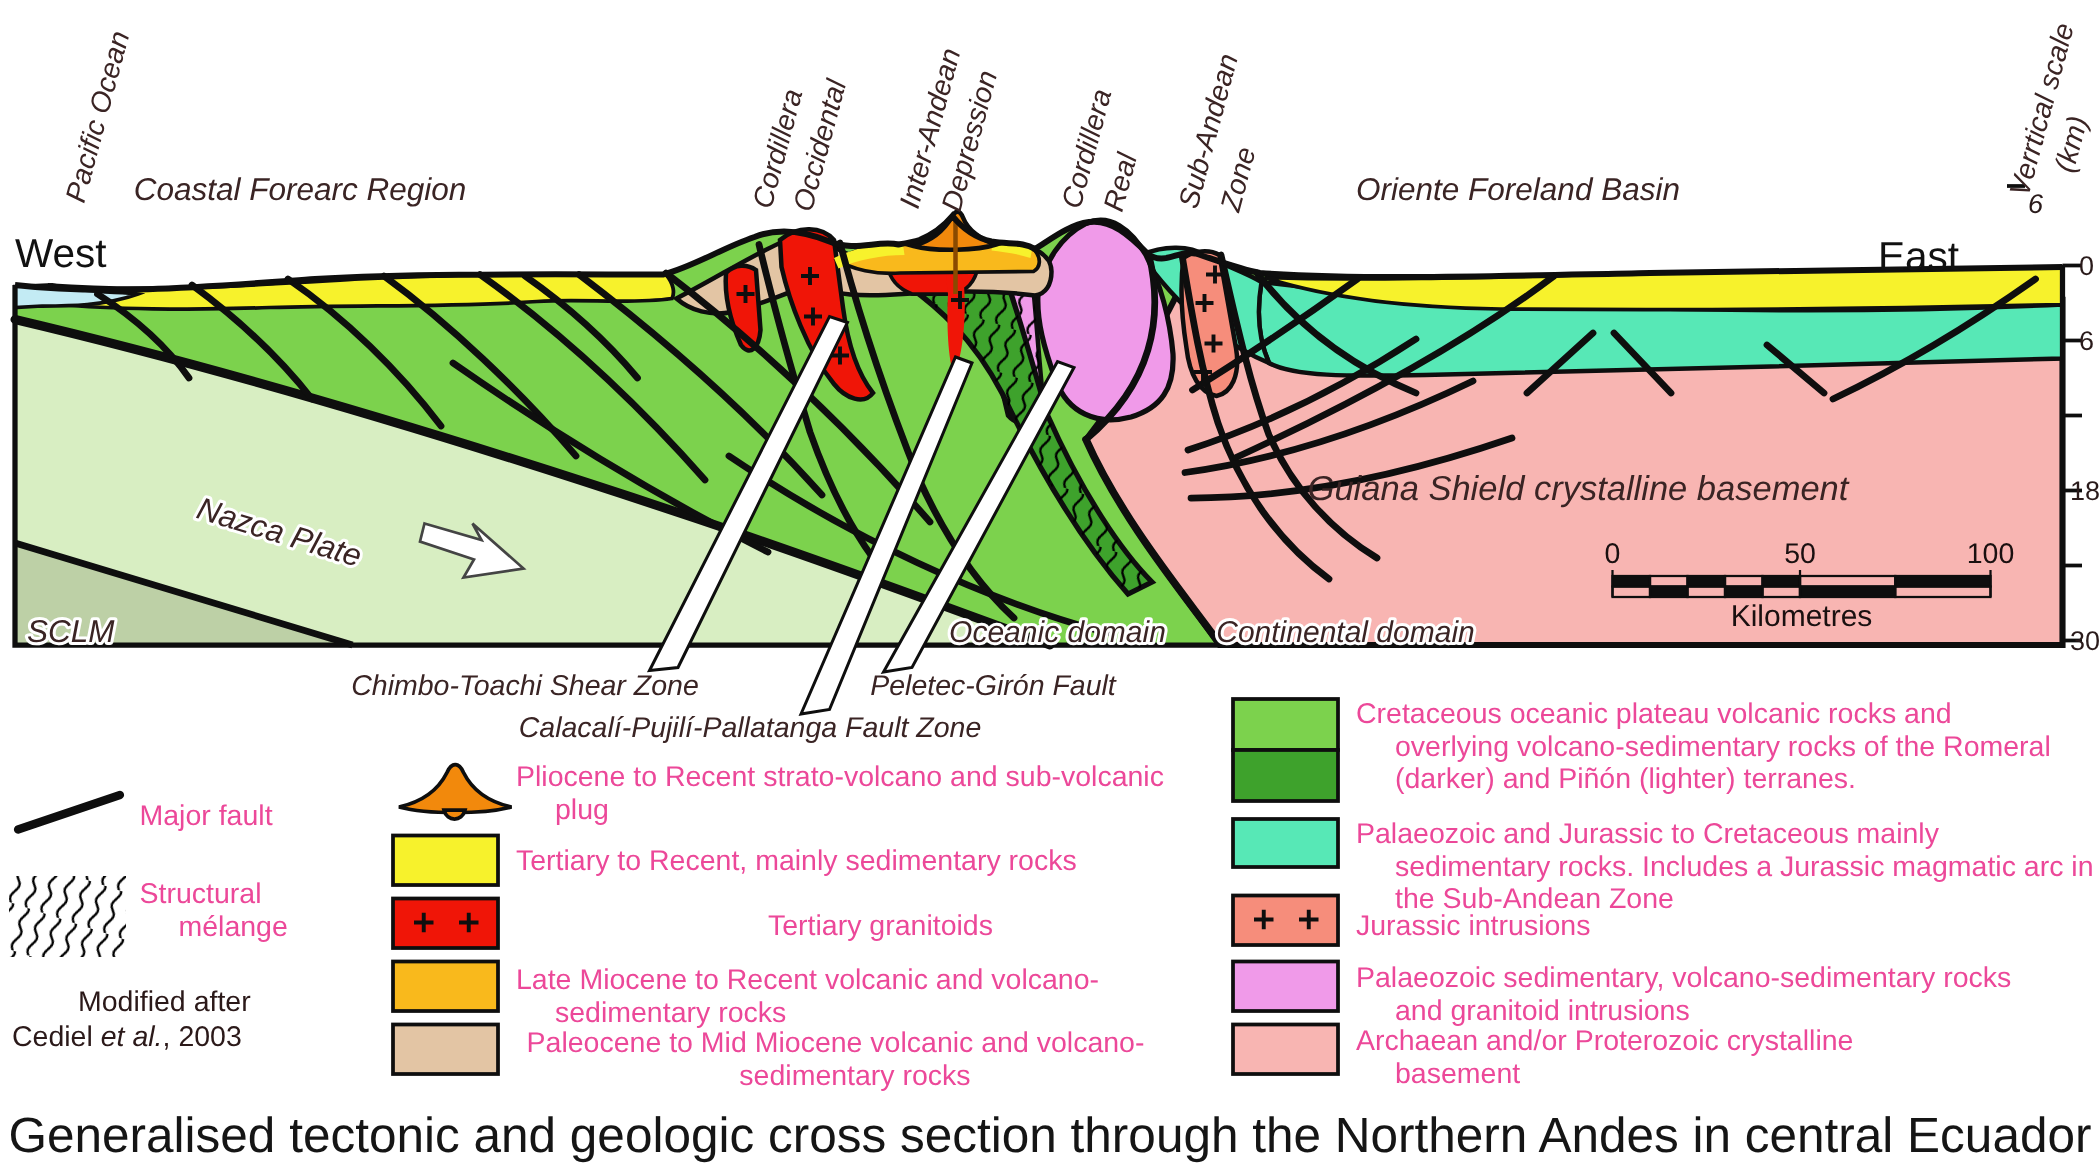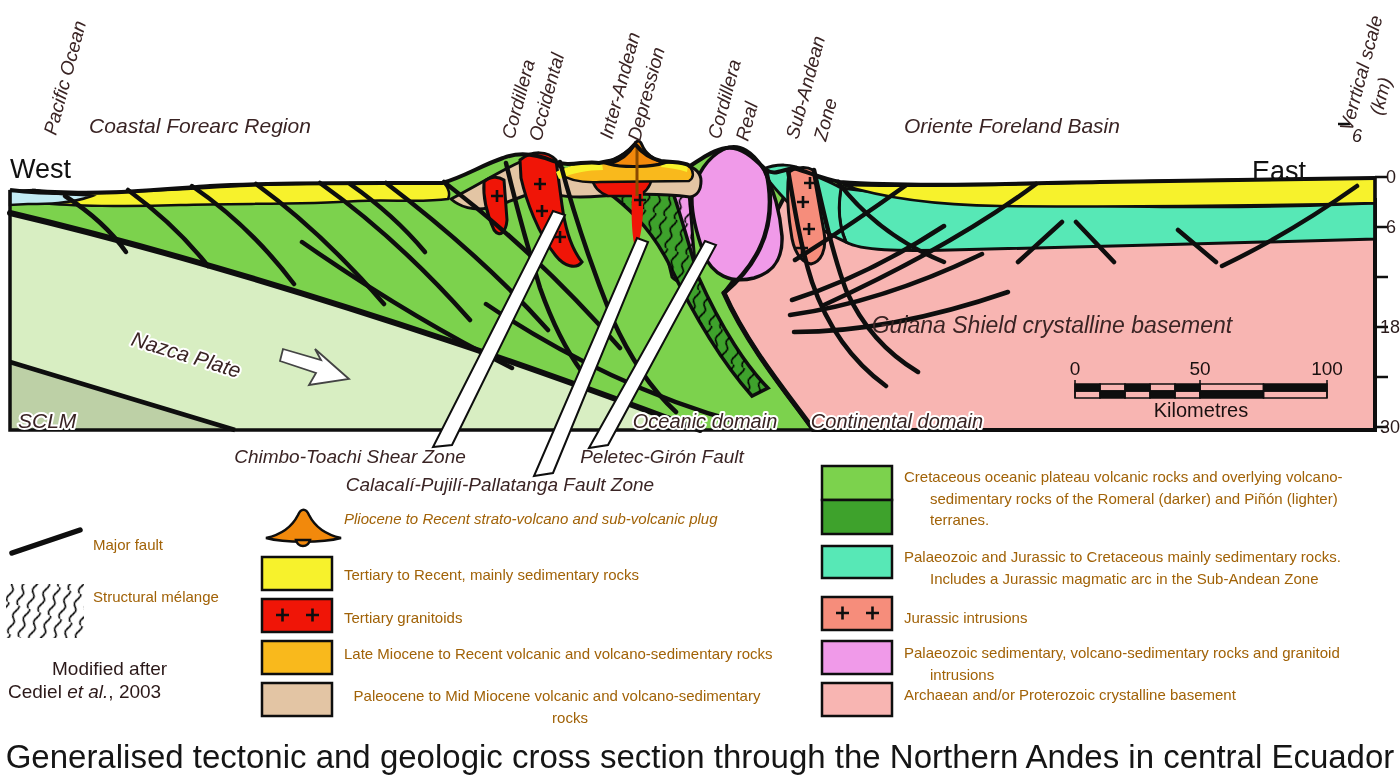--- a/index.html
+++ b/index.html
@@ -1,19 +1,19 @@
 <!DOCTYPE html>
 <html><head>
 <meta charset="utf-8">
 <style>
   html,body{margin:0;padding:0;background:#fff;}
   .stage{position:relative;width:1400px;height:776px;background:#fff;overflow:hidden;
          font-family:"Liberation Sans",sans-serif;}
   .stage svg{position:absolute;left:0;top:0;}
-  .leg-text{position:absolute;font-size:15px;line-height:21.5px;color:#a16207;
+  .leg-text{position:absolute;font-size:19px;line-height:21.5px;color:#ec4899;
             padding-left:26px;text-indent:-26px;}
   .leg-text.nowrap{white-space:nowrap;}
   .credit{position:absolute;font-size:19px;line-height:22px;color:#2b1919;white-space:nowrap;}
   .credit i{font-style:italic;text-align:center;}
   .caption{position:absolute;left:0;right:0;top:738px;text-align:center;
            font-size:33px;color:#151515;}
   text{font-family:"Liberation Sans",sans-serif;}
   .it{font-style:italic;}
   .halo{paint-order:stroke;stroke:#ffffff;stroke-width:4px;stroke-linejoin:round;}
 </style>
@@ -227,23 +227,23 @@
           <path d="M866,613 h13 M872.5,606.5 v13"></path>
     </g>
   </g>
 </svg>
 
 <div class="leg-text nowrap" style="left:93px;top:534px;">Major fault</div>
 <div class="leg-text" style="left:93px;top:586px;width:120px;">Structural mélange</div>
 <div class="credit" style="left:8px;top:658px;margin-left:44px;">Modified after</div>
 <div class="credit" style="left:8px;top:681px;"><span>Cediel </span><i>et al.</i><span>, 2003</span></div>
 
-<div class="leg-text" style="left:344px;top:508px;width:420px;font-style:italic;">Pliocene to Recent strato-volcano and sub-volcanic plug</div>
+<div class="leg-text" style="left:344px;top:508px;width:420px;">Pliocene to Recent strato-volcano and sub-volcanic plug</div>
 <div class="leg-text" style="left:344px;top:564px;width:460px;">Tertiary to Recent, mainly sedimentary rocks</div>
-<div class="leg-text" style="left:344px;top:607px;width:460px;">Tertiary granitoids</div>
+<div class="leg-text" style="left:344px;top:607px;width:460px;text-align:center;">Tertiary granitoids</div>
 <div class="leg-text" style="left:344px;top:643px;width:440px;">Late Miocene to Recent volcanic and volcano-sedimentary rocks</div>
 <div class="leg-text" style="left:344px;top:685px;width:400px;text-align:center;">Paleocene to Mid Miocene volcanic and volcano-sedimentary rocks</div>
 
 <div class="leg-text" style="left:904px;top:466px;width:440px;">Cretaceous oceanic plateau volcanic rocks and overlying volcano-sedimentary rocks of the Romeral (darker) and Piñón (lighter) terranes.</div>
 <div class="leg-text" style="left:904px;top:546px;width:470px;">Palaeozoic and Jurassic to Cretaceous mainly sedimentary rocks. Includes a Jurassic magmatic arc in the Sub-Andean Zone</div>
 <div class="leg-text" style="left:904px;top:607px;width:460px;">Jurassic intrusions</div>
 <div class="leg-text" style="left:904px;top:642px;width:430px;">Palaeozoic sedimentary, volcano-sedimentary rocks and granitoid intrusions</div>
 <div class="leg-text" style="left:904px;top:684px;width:380px;">Archaean and/or Proterozoic crystalline basement</div>
 
 <div class="caption">Generalised tectonic and geologic cross section through the Northern Andes in central Ecuador</div>

